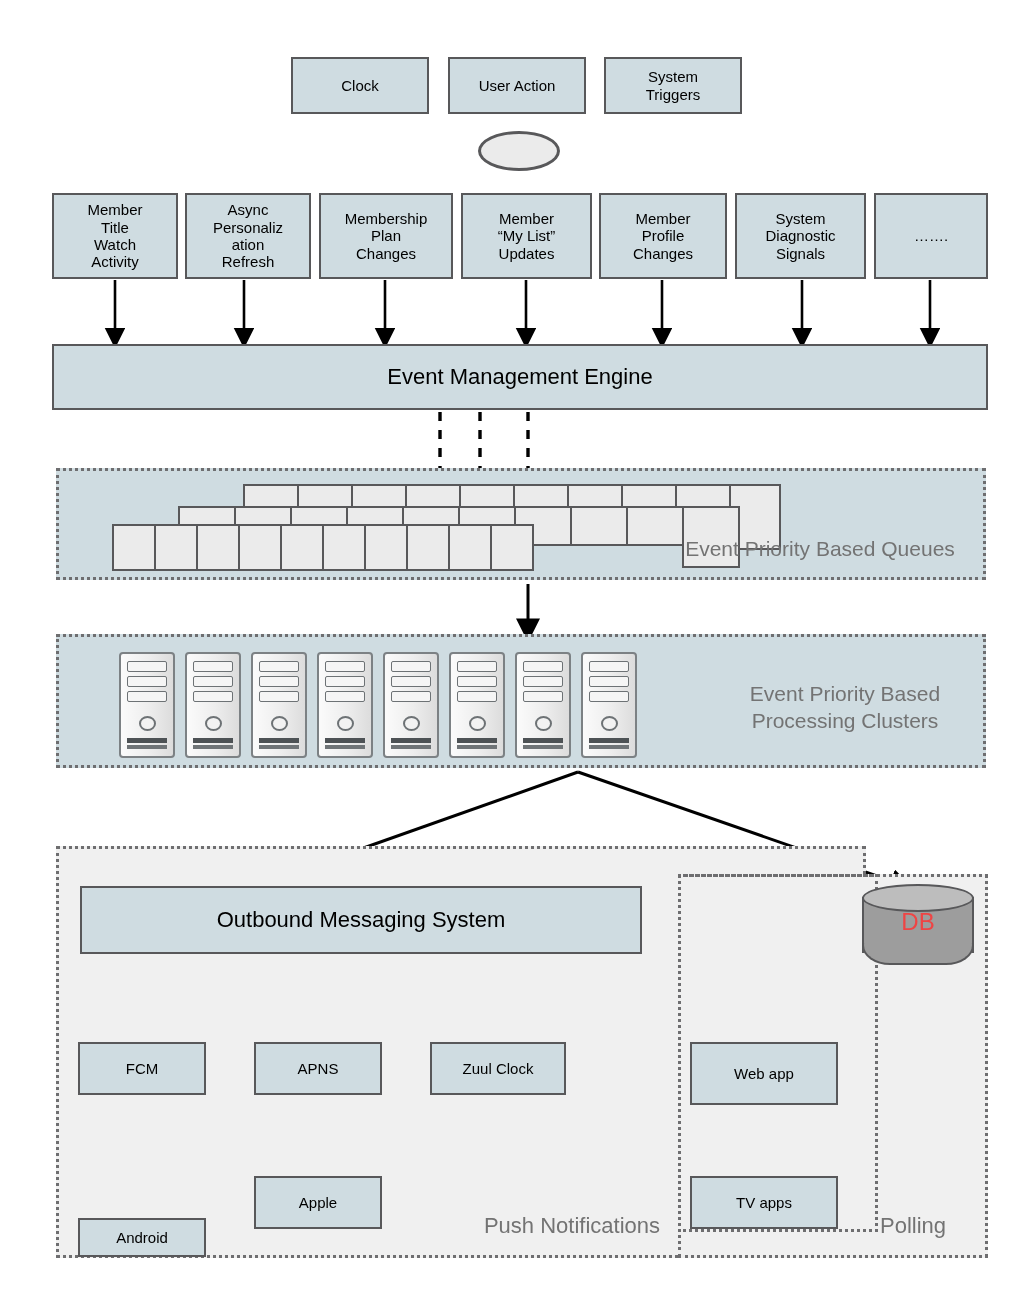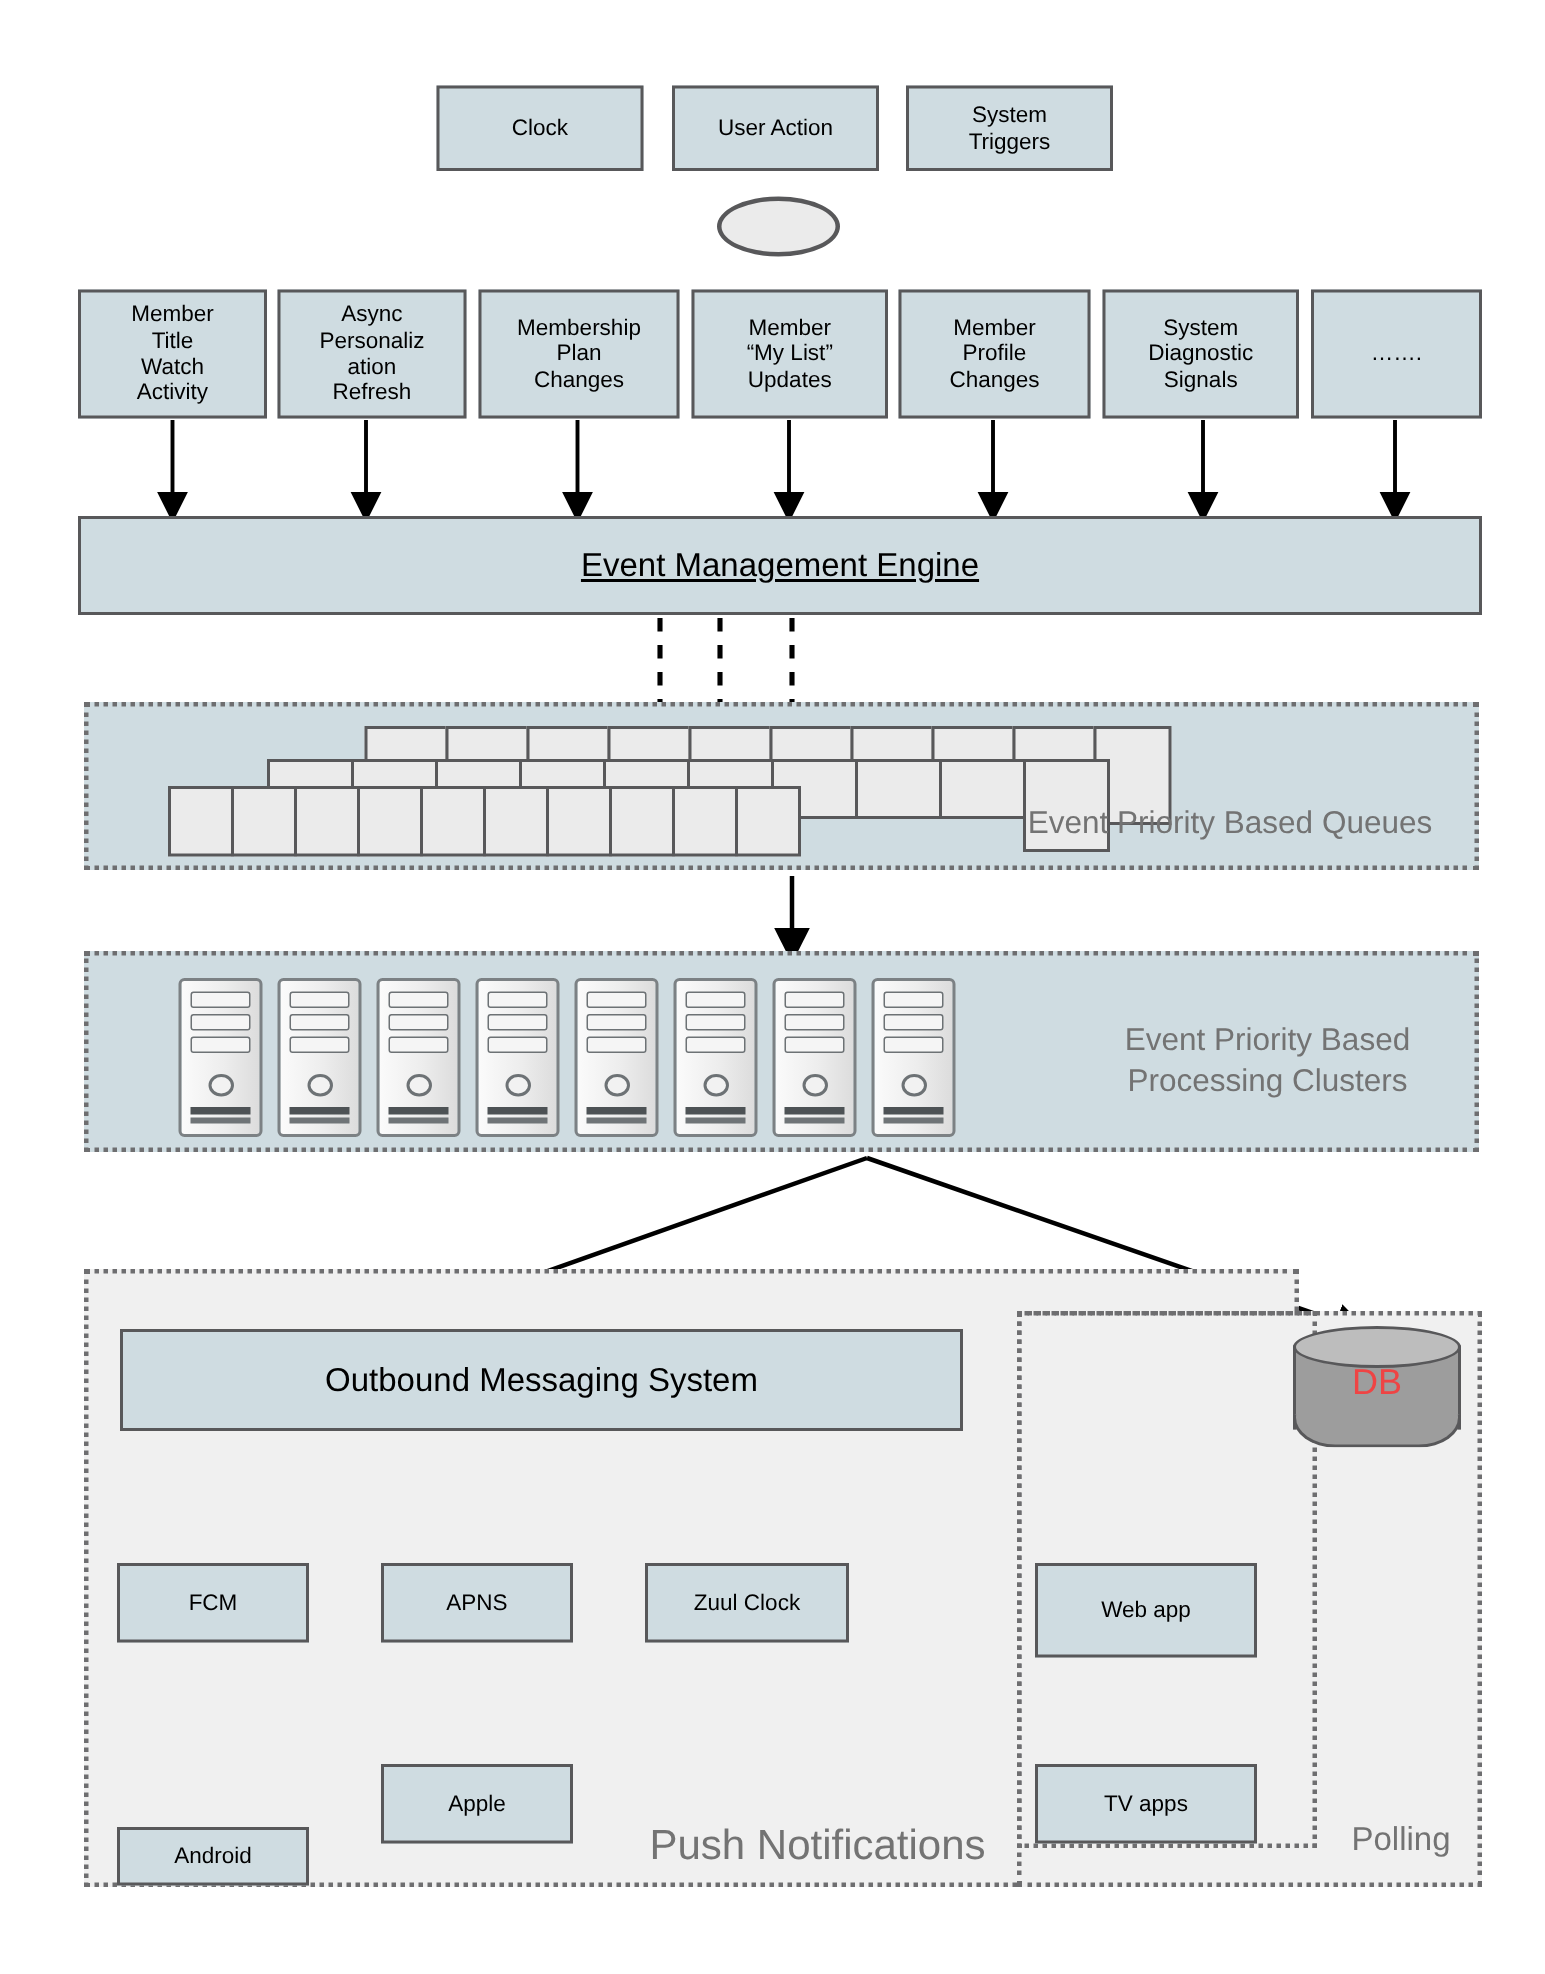--- a/index.html
+++ b/index.html
@@ -38,21 +38,21 @@
     display: flex;
     align-items: center;
     justify-content: center;
     text-align: center;
     color: #000000;
     line-height: 1.16;
     white-space: pre-line;
   }
   .node.trigger { font-size: 15px; }
   .node.source  { font-size: 15px; }
-  .node.engine  { font-size: 22px; text-decoration: underline; }
+  .node.engine  { font-size: 22px; }
   .node.outbound{ font-size: 22px; }
   .node.small   { font-size: 15px; }
 
   
   .group {
     position: absolute;
     box-sizing: border-box;
     border: 3px dotted #6e6e70;
   }
   .group.blue { background: #cfdce1; }
@@ -416,16 +416,16 @@
   <div class="node small" style="left:690px; top:1042px; width:148px; height:63px;">Web app</div>
   <div class="node small" style="left:690px; top:1176px; width:148px; height:53px;">TV apps</div>
 
   <div class="db" style="left:862px; top:884px;">
     <div class="body"></div>
     <div class="bottom"></div>
     <div class="top"></div>
     <div class="label">DB</div>
   </div>
 
-  <div class="group-label" style="left:430px; top:1212px; width:230px; text-align:center; font-size:28px;">Push Notifications</div>
-  <div class="group-label" style="left:857px; top:1212px; width:110px; text-align:right; font-size:22px;">Polling</div>
+  <div class="group-label" style="left:430px; top:1212px; width:230px; text-align:right; font-size:22px;">Push Notifications</div>
+  <div class="group-label" style="left:880px; top:1212px; width:110px; text-align:left; font-size:22px;">Polling</div>
 
 </div>
 
 </body></html>

